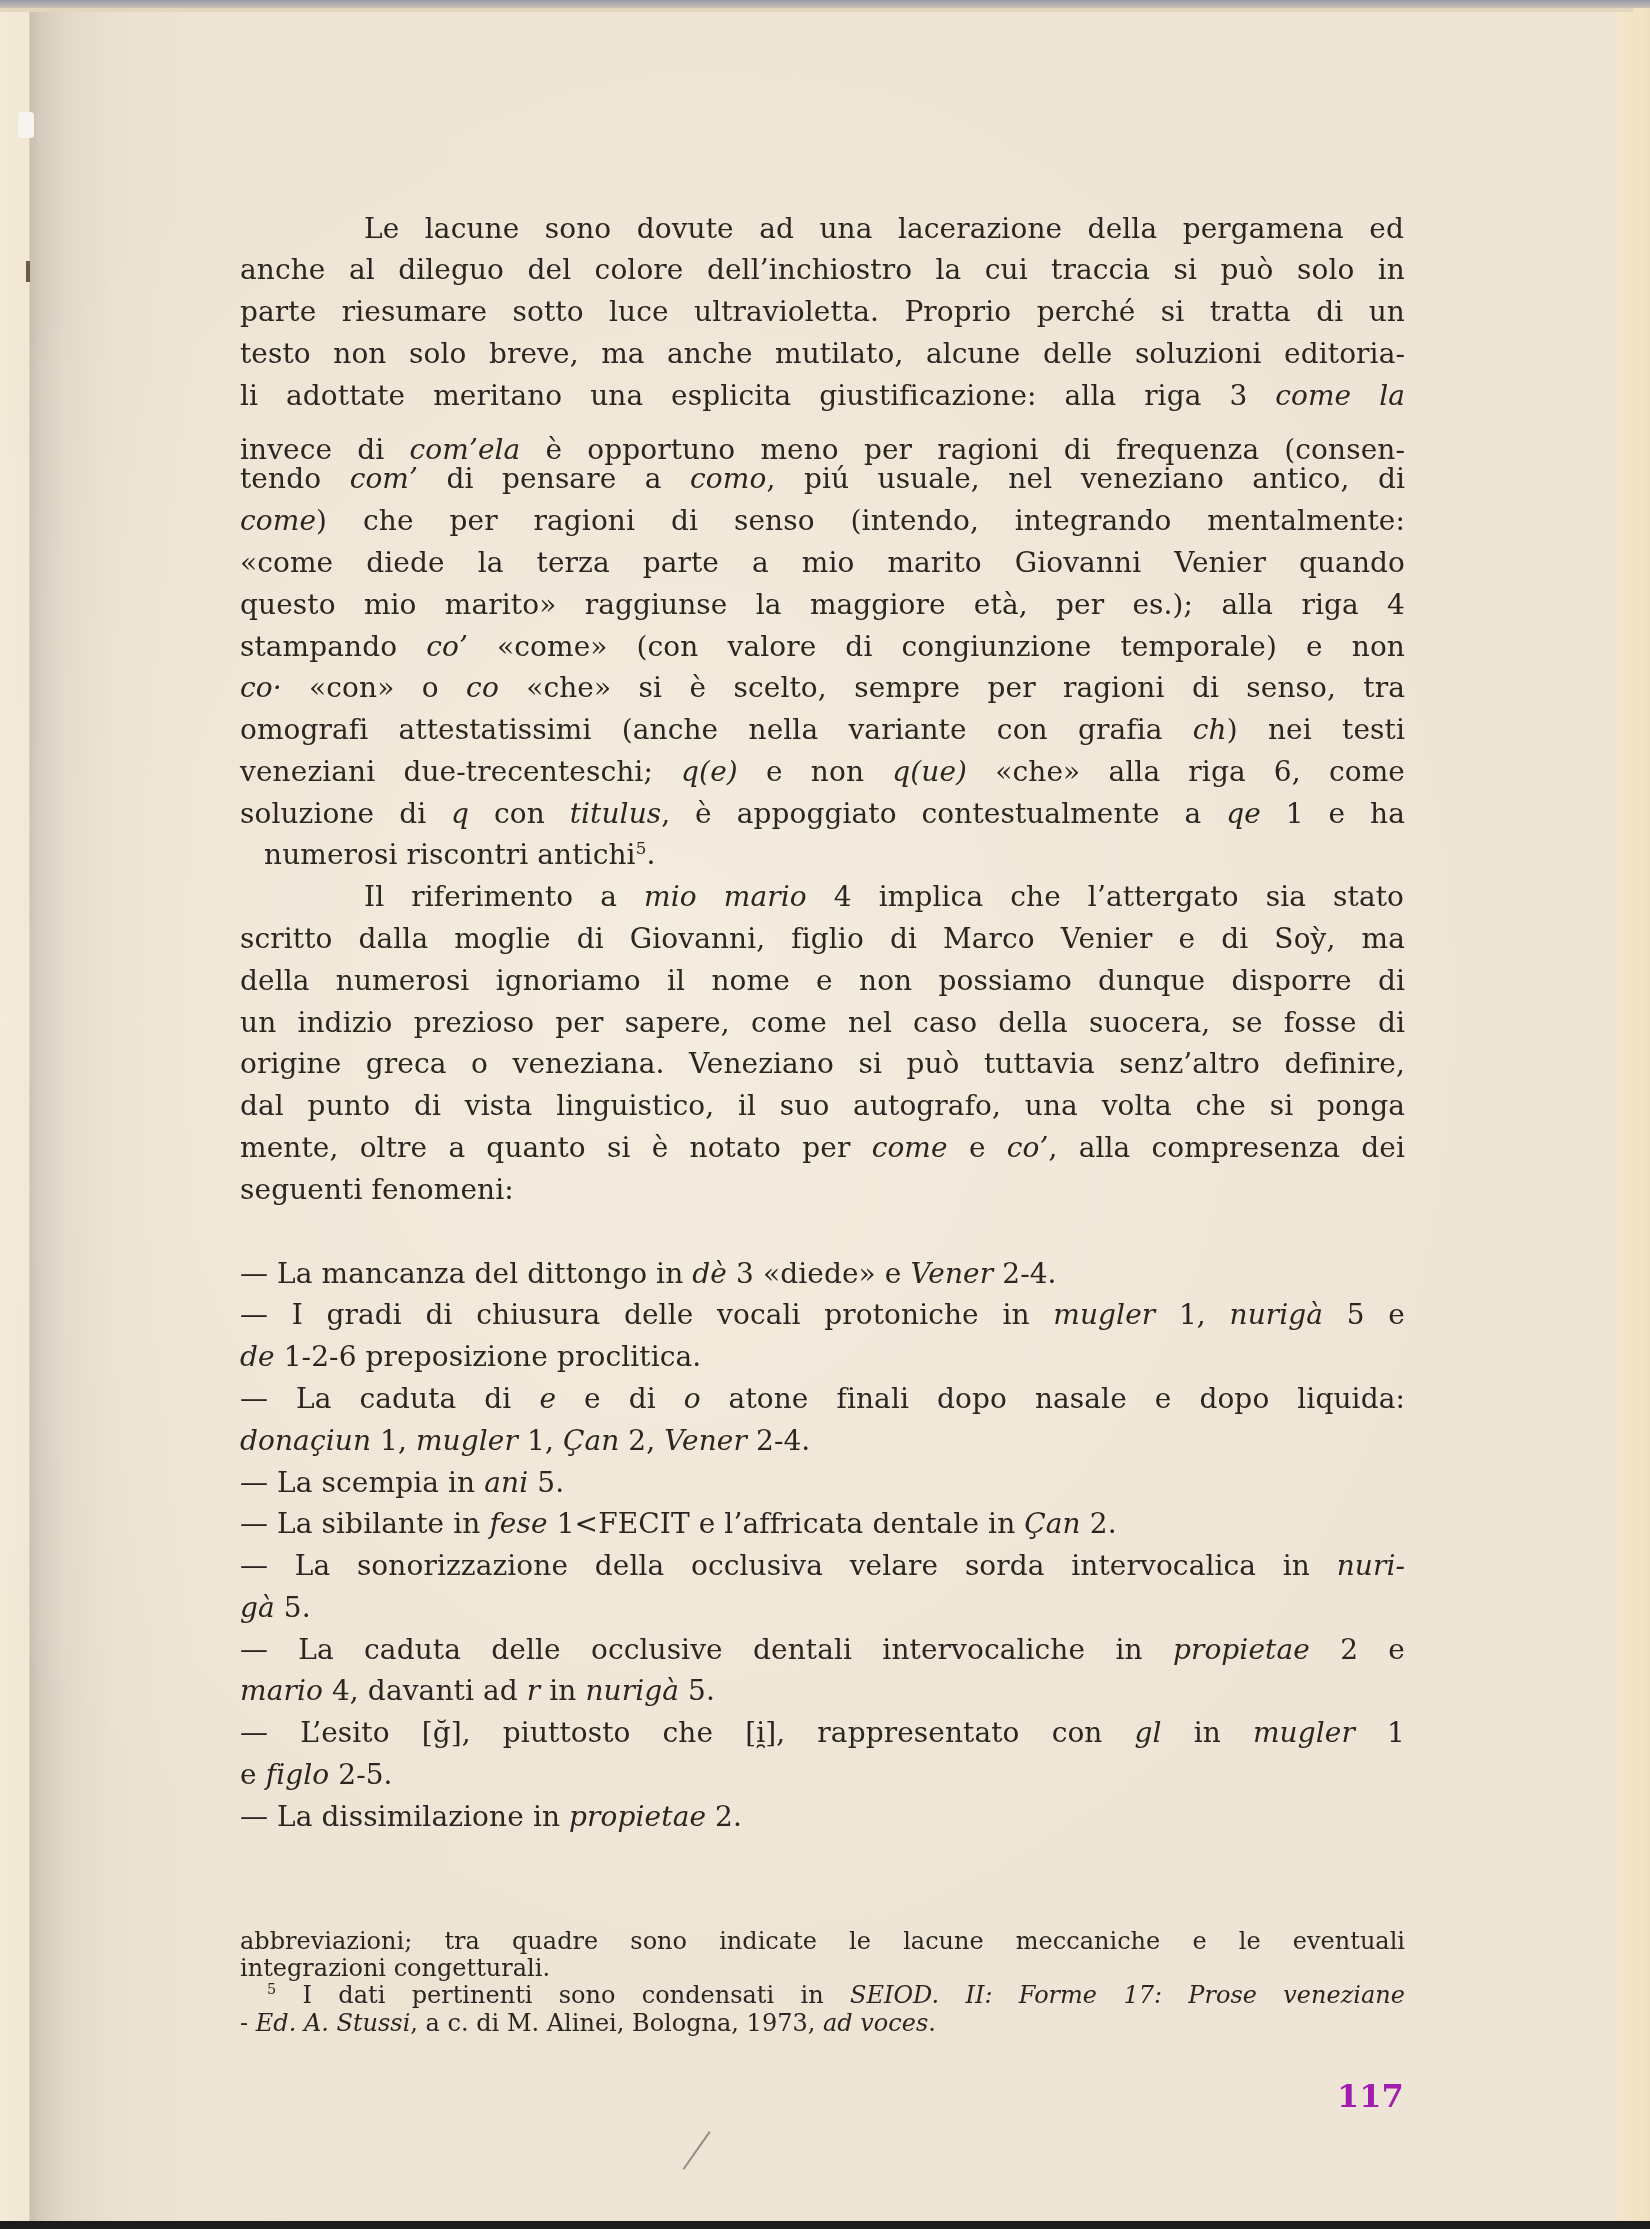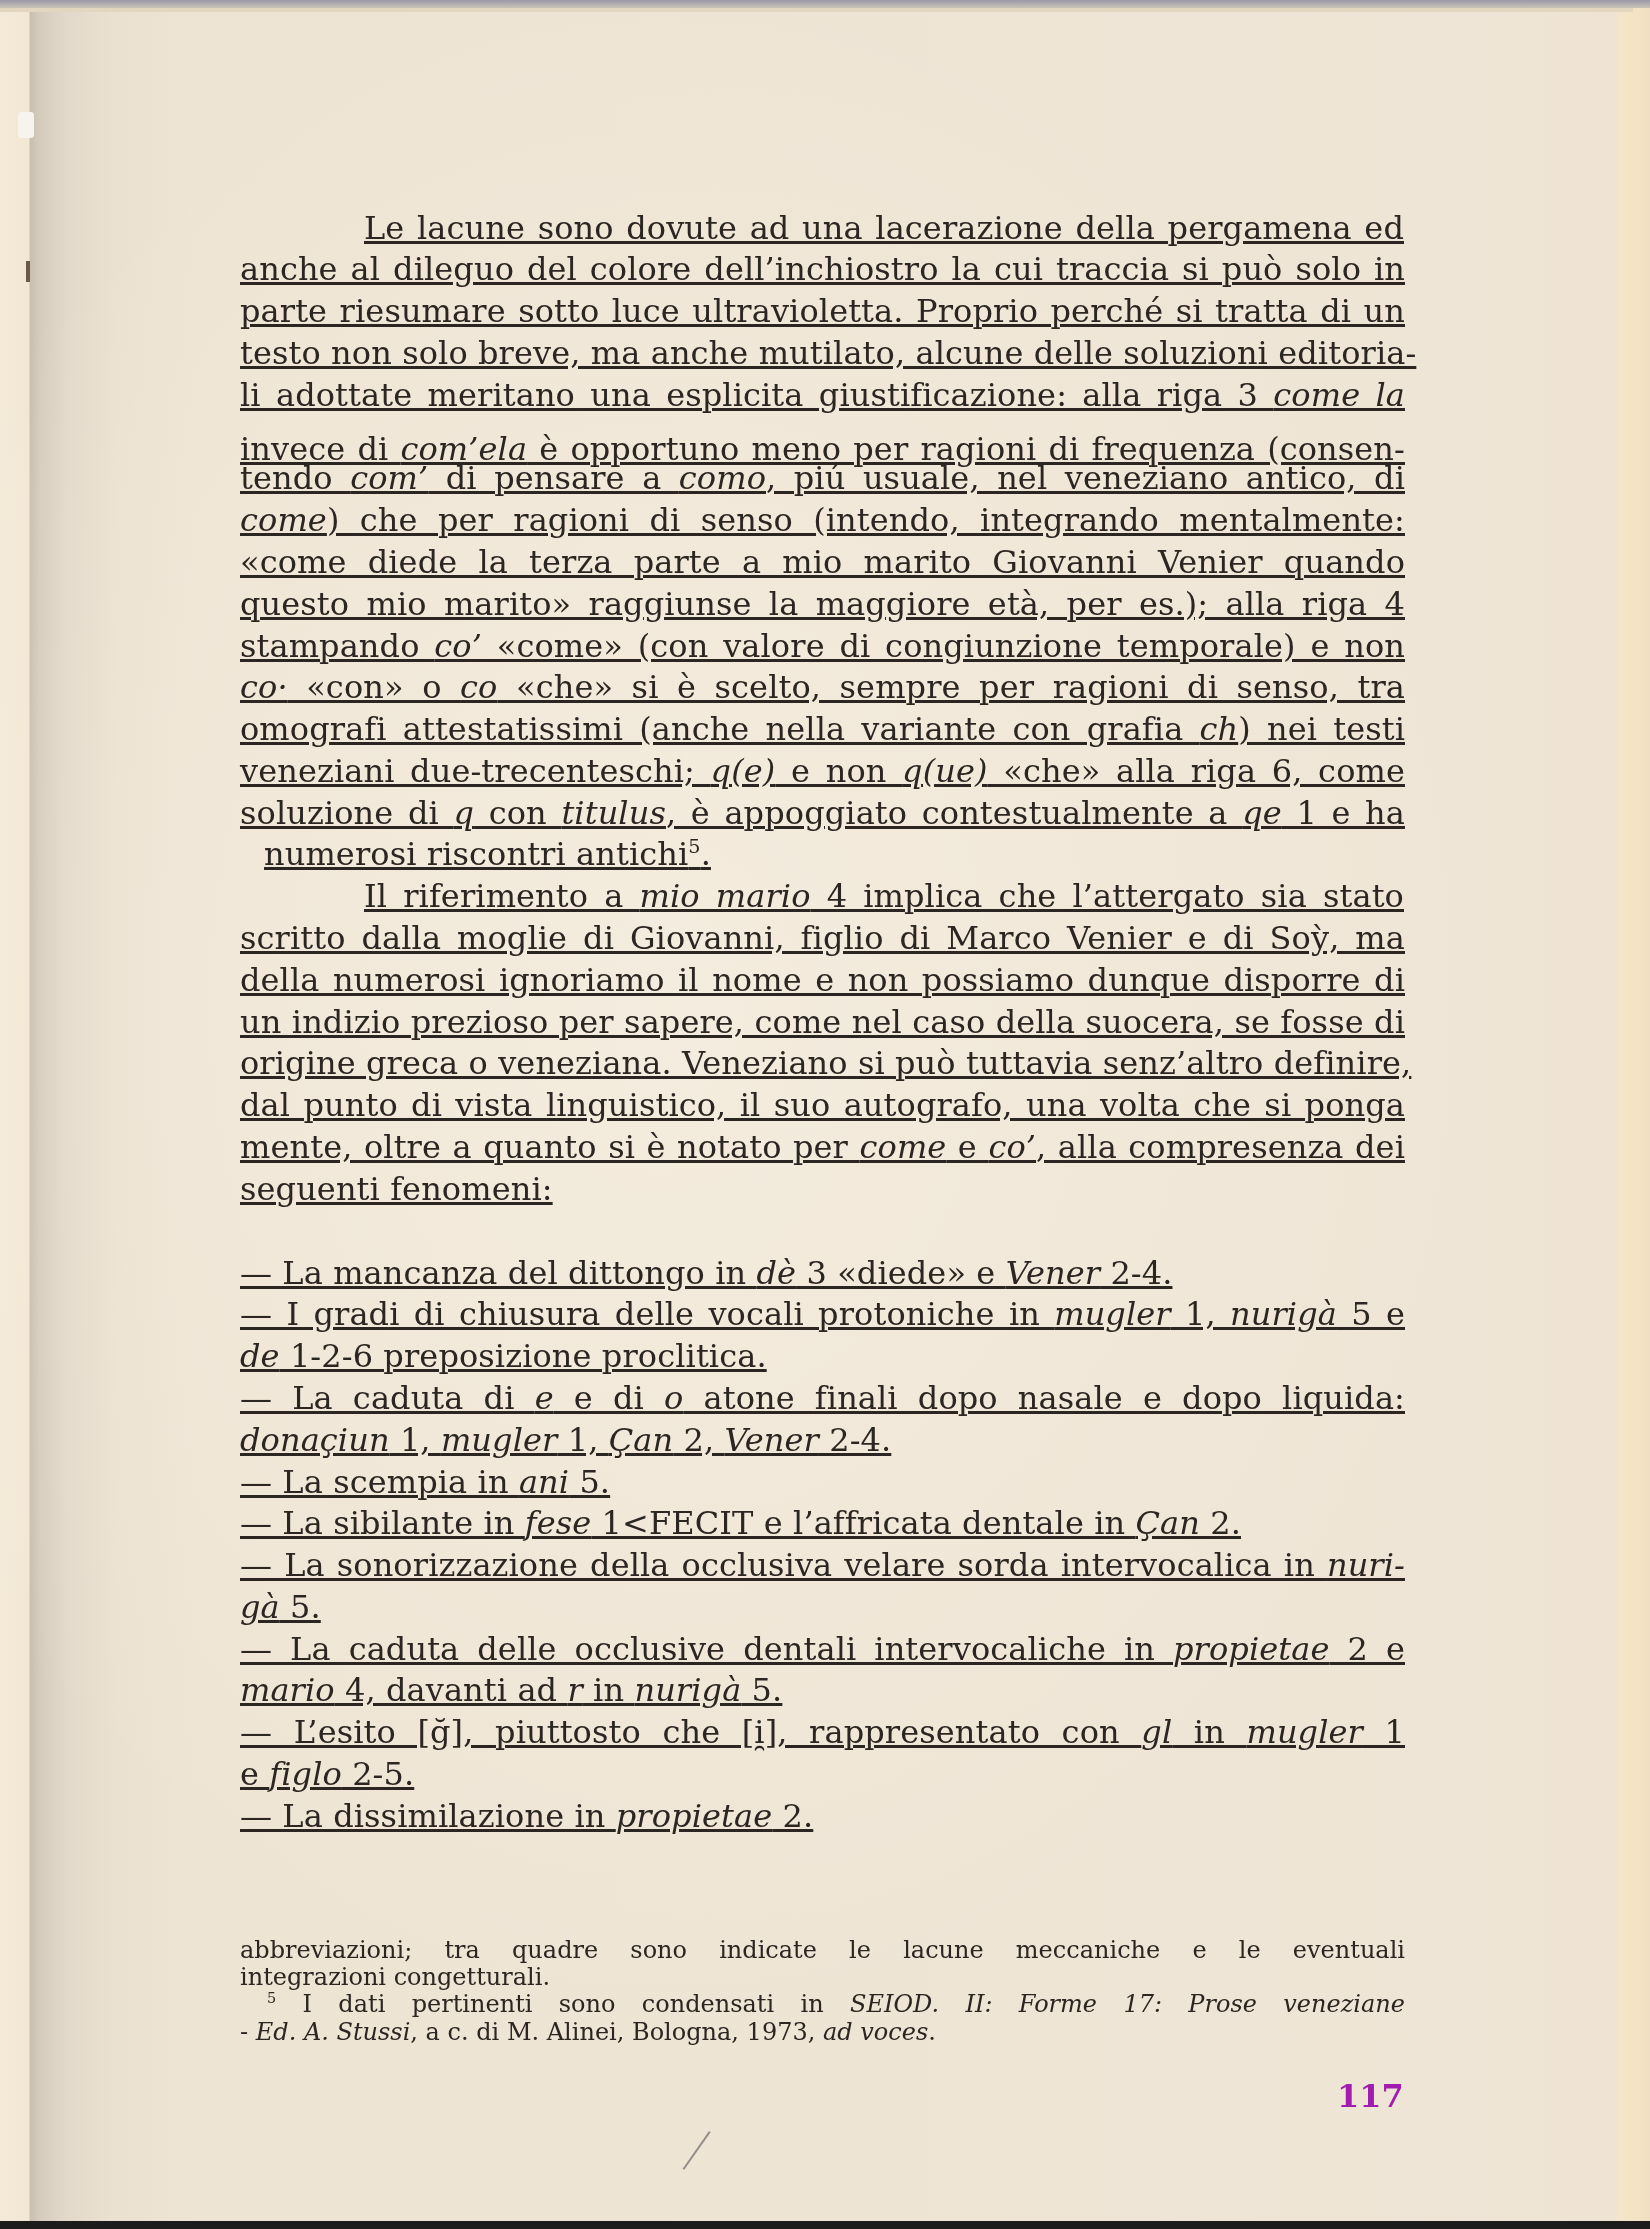--- a/index.html
+++ b/index.html
@@ -17,34 +17,33 @@
   }
   .top-band { position: absolute; left: 0; top: 0; width: 1650px; height: 8px; background: linear-gradient(#9a9aa6, #c9c3b9); }
   .top-edge { position: absolute; left: 0; top: 8px; width: 1633px; height: 4.4px; background: #e2d6bf; }
   .bottom-band { position: absolute; left: 0; top: 2221px; width: 1650px; height: 8.8px; background: #1d1c1c; }
   .tear-1 { position: absolute; left: 17.6px; top: 112px; width: 16px; height: 26px; background: #f7f3ee; border-radius: 3.5px; }
   .tear-2 { position: absolute; left: 26px; top: 261px; width: 3.5px; height: 21px; background: #6b5a4a; }
   .pen-mark { position: absolute; left: 709px; top: 2131px; width: 1.8px; height: 46px; background: #6c6a6a; transform: rotate(35deg); transform-origin: top left; opacity: 0.7; }
 
   .line {
     position: absolute; left: 240px; width: 1165px;
-    font-size: 32px; line-height: 35px; white-space: nowrap;
+    font-size: 28px; line-height: 35px; white-space: nowrap;
     text-align: justify; text-align-last: justify;
     letter-spacing: 0.1px;
-    text-decoration: underline;
   }
   .line.last { text-align-last: left; }
   .line.indent { left: 364px; width: 1040px; }
   .line em, .fn em { font-style: italic; }
   sup { font-size: 60%; line-height: 0; vertical-align: super; }
 
   .fn {
     position: absolute; left: 240px; width: 1165px;
     font-size: 24px; line-height: 28px; white-space: nowrap;
-    text-align: justify; text-align-last: justify; margin-top: 9px;
+    text-align: justify; text-align-last: justify;
   }
   .fn.last { text-align-last: left; }
   .fn.indent { left: 267px; width: 1138px; }
 
   .page-number {
     position: absolute; left: 1337px; top: 2077px;
     font-family: "DejaVu Serif", serif; font-weight: bold; font-size: 32px; color: #a21caf;
   }
 </style>
 </head>

